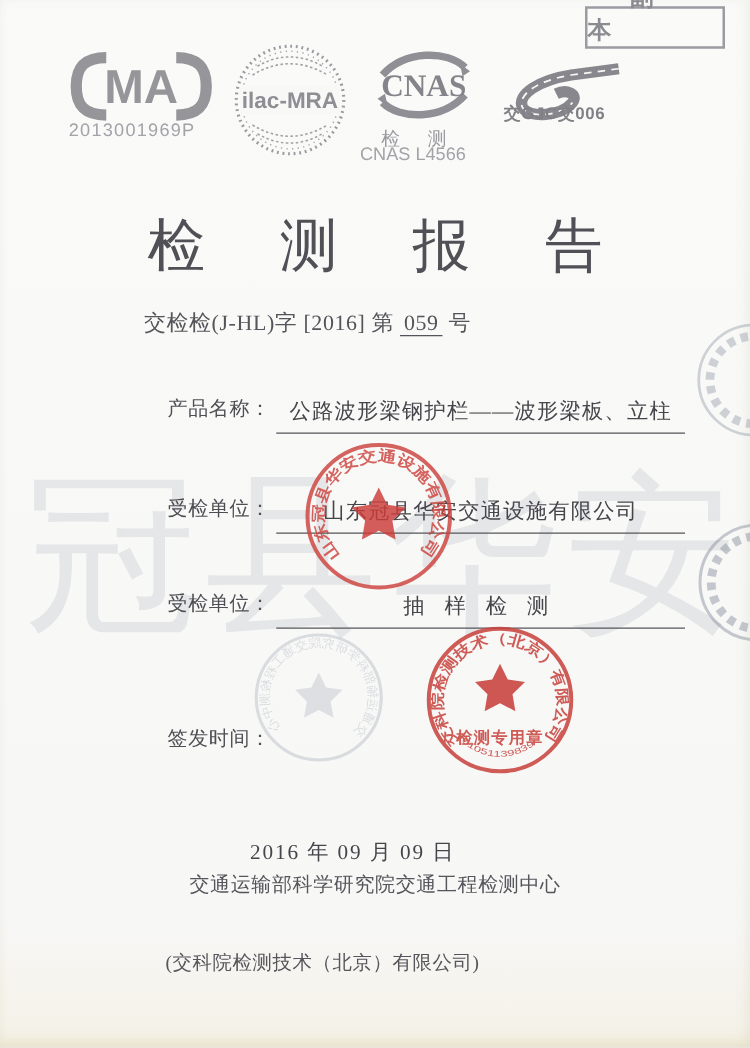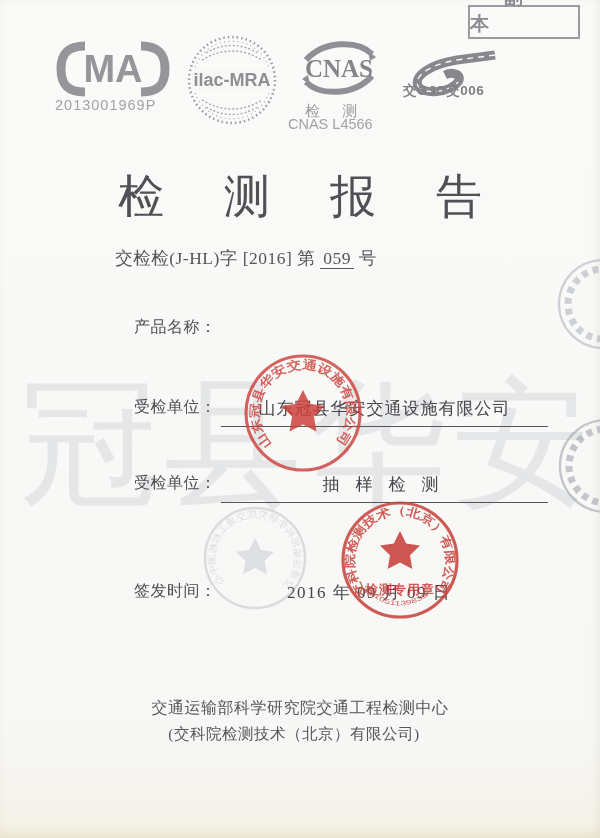--- a/index.html
+++ b/index.html
@@ -33,24 +33,24 @@
     left:0;top:246px;width:492px;text-align:center;font-size:17.5px;color:#54545a;z-index:2;letter-spacing:.5px;
   }
   .report-no .num{border-bottom:1.5px solid #54545a;padding:0 3px;}
   
   .frow{left:98px;width:414px;height:30px;display:flex;z-index:2;margin-left:36px;}
   .frow .lbl{flex:0 0 87px;font-size:16px;color:#4e4e54;padding-bottom:2px;letter-spacing:.5px;}
   .frow .val{flex:1;text-align:center;font-size:17px;color:#45454b;padding-bottom:2px;letter-spacing:1px;}
   .frow .val.ul{border-bottom:1.5px solid #55555b;}
   .frow .val.spaced{letter-spacing:16px;text-indent:8px;}
   .frow .val.left{text-align:left;padding-left:66px;letter-spacing:1.5px;}
-  .r0{top:317px;} .r1{top:397px;} .r2{top:473px;} .r3{top:581px;height:26px;}
+  .r0{top:317px;} .r1{top:397px;} .r2{top:473px;} .r3{top:581px;height:26px;flex-direction:column;}
   
   .footer1{left:0;top:698px;width:600px;text-align:center;font-size:16px;font-weight:500;color:#55555b;letter-spacing:.5px;z-index:2;}
-  .footer2{left:0;top:724px;width:516px;text-align:center;font-size:15.5px;font-weight:500;color:#55555b;letter-spacing:.5px;z-index:2;padding-left:36px;}
+  .footer2{left:0;top:760px;width:516px;text-align:center;font-size:15.5px;font-weight:500;color:#55555b;letter-spacing:.5px;z-index:2;}
   
   .watermark{
     left:20px;top:376px;width:572px;font-size:138px;line-height:1;font-weight:400;
     color:rgba(138,143,158,.17);letter-spacing:6px;white-space:nowrap;z-index:1;
   }
   .stamp{z-index:3;}
 </style>
 </head>
 <body>
 
@@ -95,20 +95,21 @@
     <path d="M92,7 L54,12 C28,16 10,28 15,38 C20,47 46,45 55,34" fill="none" stroke="#f8f8f6" stroke-width="1.4" stroke-dasharray="6 5"></path>
   </svg>
   <div class="abs logo-num cj-num">交GJC交006</div>
 
   <div class="abs title">检测报告</div>
 
   <div class="abs report-no"><span>交检检(J-HL)字 [2016] 第 </span><span class="num">059</span><span> 号</span></div>
 
   <div class="abs frow r0">
     <span class="lbl">产品名称：</span>
+    <span class="val ul">公路波形梁钢护栏——波形梁板、立柱</span>
   </div>
   <div class="abs frow r1">
     <span class="lbl">受检单位：</span>
     <span class="val ul">山东冠县华安交通设施有限公司</span>
   </div>
   <div class="abs frow r2">
     <span class="lbl">受检单位：</span>
     <span class="val ul spaced">抽样检测</span>
   </div>
   <div class="abs frow r3">

